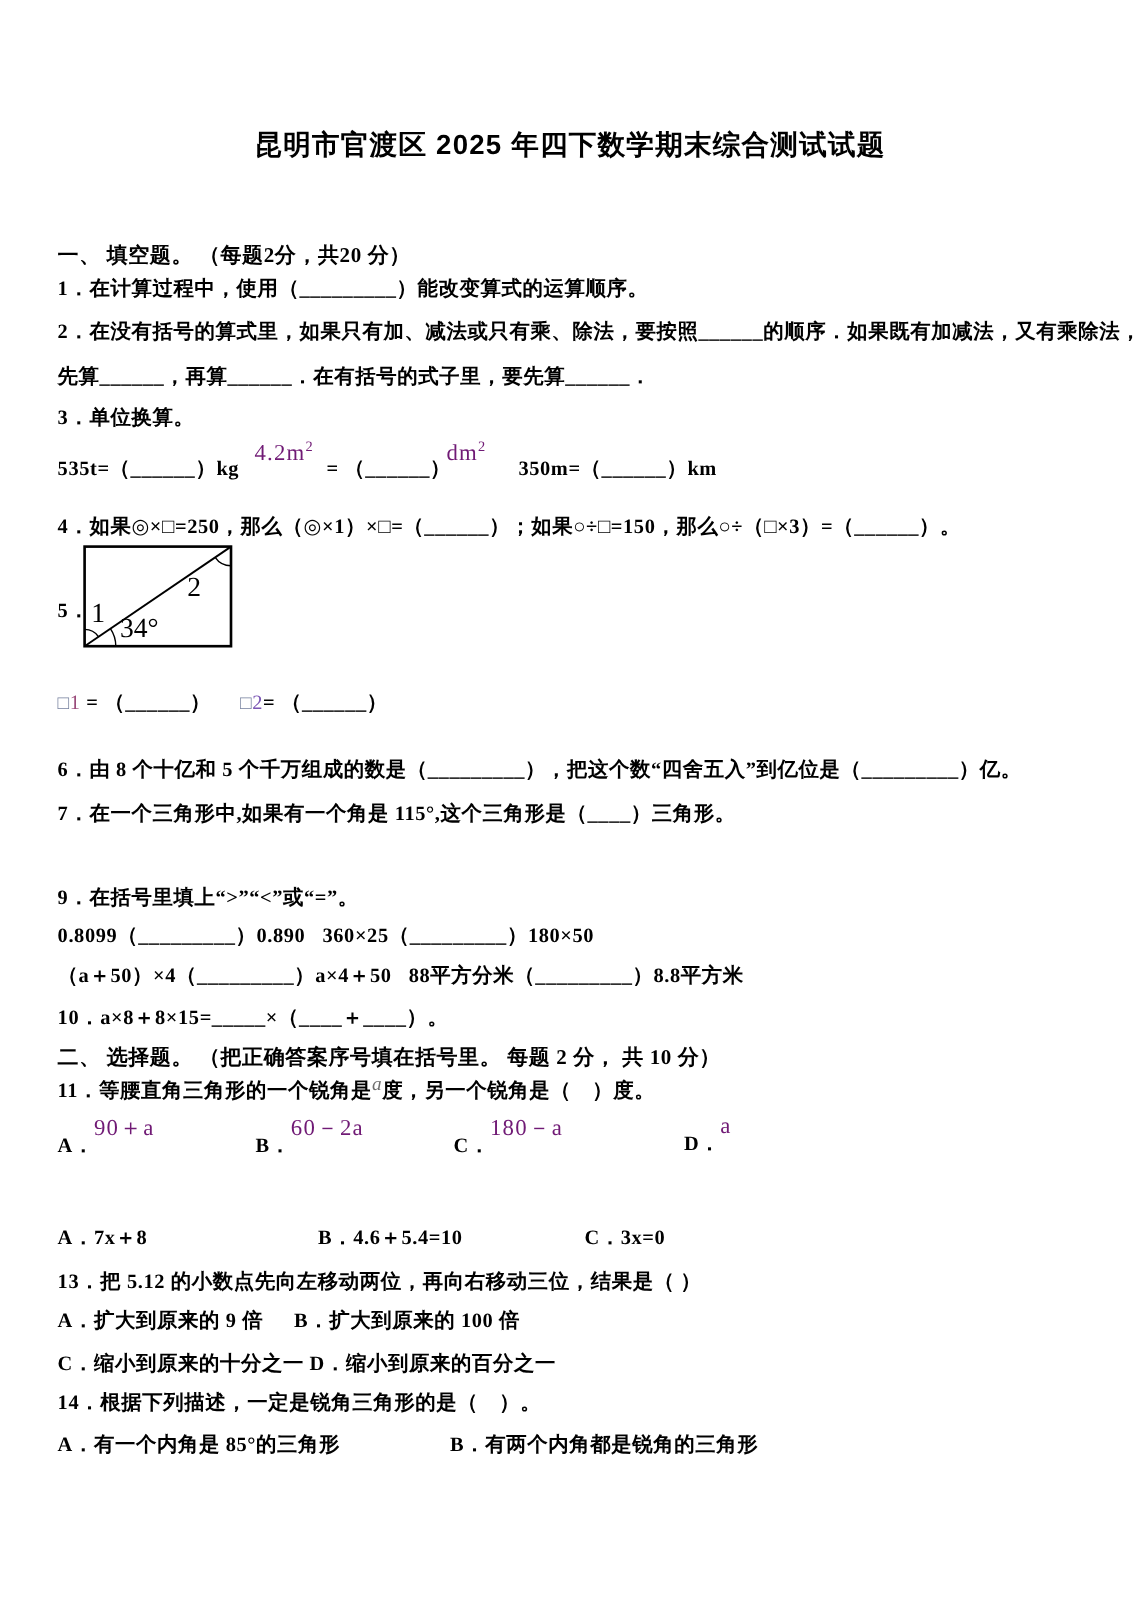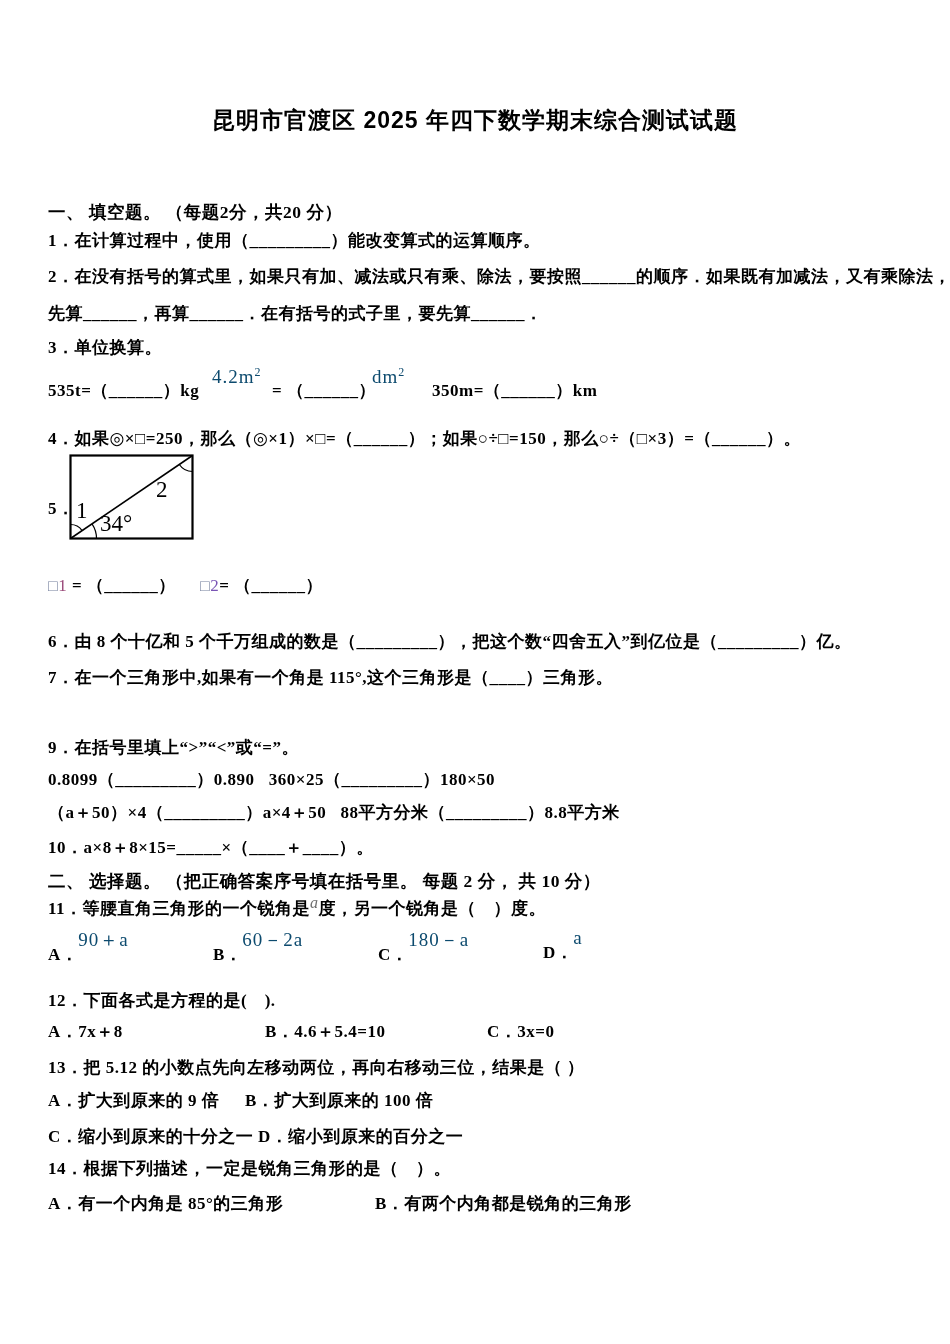--- a/index.html
+++ b/index.html
@@ -19,21 +19,21 @@
   }
   .line{
     position:absolute;left:48px;
     font-size:17px;font-weight:600;
     white-space:pre;letter-spacing:0.5px;
   }
   .sect{font-size:17.5px;font-weight:700;}
   .row{position:absolute;left:0;width:100%;height:30px;}
   .row .pos{position:absolute;white-space:pre;font-size:17px;font-weight:600;letter-spacing:0.5px;}
   .formula{
-    color:#0c4a6e;font-weight:400;
+    color:#701a75;font-weight:400;
     font-family:"Liberation Serif","DejaVu Serif",serif;
     font-size:19px;position:relative;top:-14px;letter-spacing:1px;
   }
   .formula sup{font-size:12px;}
   .var-a{
     color:#6e6e6e;font-weight:400;font-style:italic;
     font-size:16px;position:relative;top:-6px;
   }
   .opt-letter{font-weight:700;}
   .boxglyph{color:#76819e;font-weight:400;font-size:16px;}
@@ -90,24 +90,23 @@
   <div class="line" style="top:836px">10．a×8＋8×15=_____×（____＋____）。</div>
 
   <div class="line sect" style="top:869px">二、 选择题。 （把正确答案序号填在括号里。 每题 2 分， 共 10 分）</div>
 
   <div class="line" style="top:897px"><span>11．等腰直角三角形的一个锐角是</span><span class="var-a">a</span><span>度，另一个锐角是（　）度。</span></div>
 
   <div class="row" style="top:941px">
     <span class="pos" style="left:48px"><span class="opt-letter">A．</span><span class="formula">90＋a</span></span>
     <span class="pos" style="left:213px"><span class="opt-letter">B．</span><span class="formula">60－2a</span></span>
     <span class="pos" style="left:378px"><span class="opt-letter">C．</span><span class="formula">180－a</span></span>
-    <span class="pos" style="left:543px"><span class="opt-letter">D．</span><span class="formula">a</span></span>
+    <span class="pos" style="left:570px"><span class="opt-letter">D．</span><span class="formula">a</span></span>
   </div>
 
-  <div class="line" style="top:989px">12．下面各式是方程的是(　).</div>
   <div class="row" style="top:1020px">
     <span class="pos" style="left:48px">A．7x＋8</span>
     <span class="pos" style="left:265px">B．4.6＋5.4=10</span>
     <span class="pos" style="left:487px">C．3x=0</span>
   </div>
 
   <div class="line" style="top:1056px">13．把 5.12 的小数点先向左移动两位，再向右移动三位，结果是（ ）</div>
   <div class="row" style="top:1089px">
     <span class="pos" style="left:48px">A．扩大到原来的 9 倍</span>
     <span class="pos" style="left:245px">B．扩大到原来的 100 倍</span>

